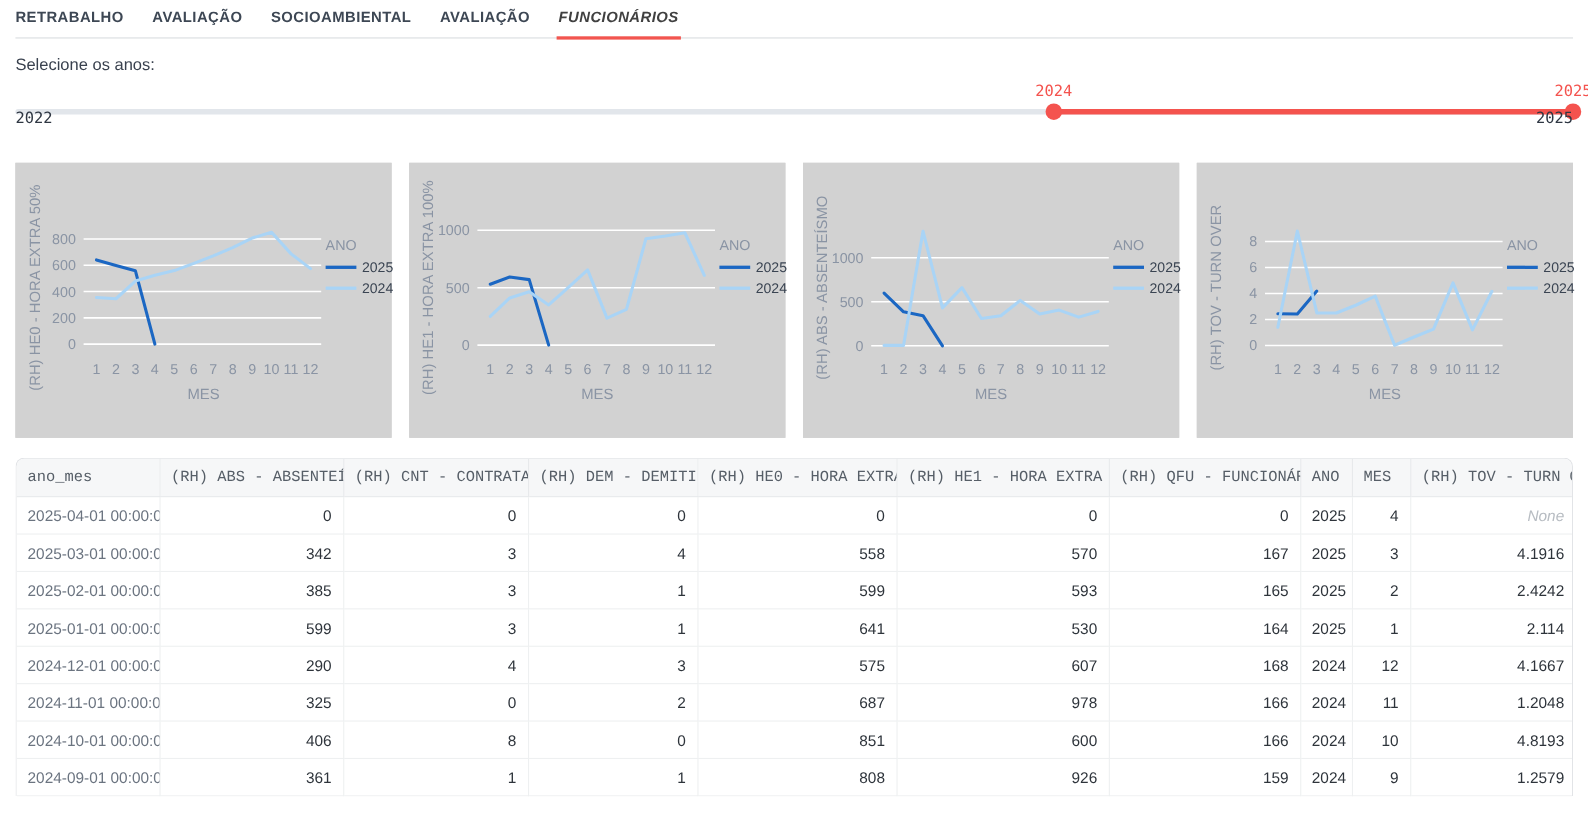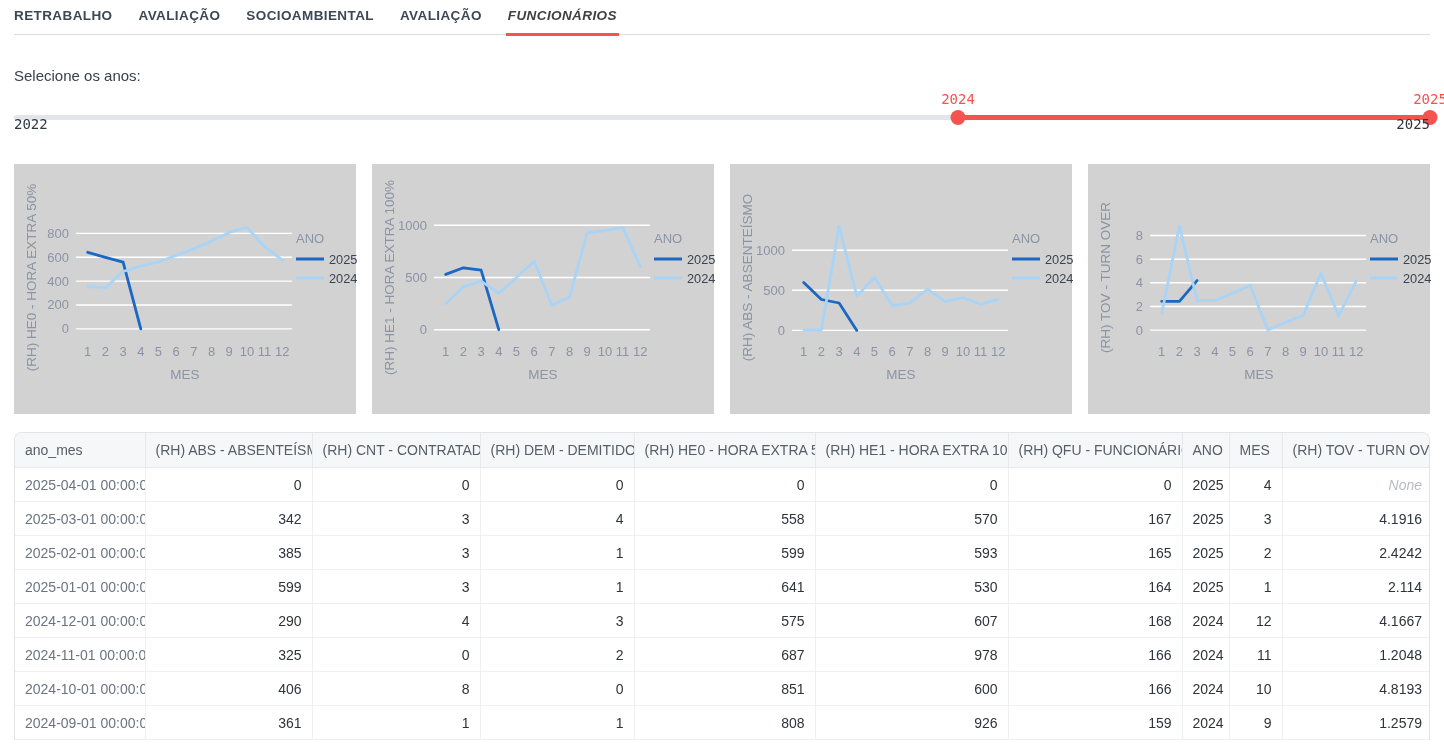--- a/index.html
+++ b/index.html
@@ -6,39 +6,39 @@
   body{width:1444px;height:749px;overflow:hidden;font-family:"Liberation Sans",sans-serif;color:#2e343b;}
   .app{padding:0 14px;}
 
   
   .tabs{display:flex;gap:26px;padding-top:8px;border-bottom:1px solid #dadde0;position:relative;}
   .tab{font-size:13.5px;font-weight:600;letter-spacing:.4px;color:#3d4754;padding-bottom:11px;position:relative;cursor:pointer;white-space:nowrap;}
   .tab.active{color:#404040;font-style:italic;}
   .tab.active::after{content:"";position:absolute;left:-2px;right:-2px;bottom:-2px;height:3px;background:#f2554f;}
 
   
-  .section-label{margin-top:32px;font-size:15px;color:#39414e;}
+  .section-label{margin-top:16px;font-size:15px;color:#39414e;}
   .slider-wrap{position:relative;height:66px;margin-top:2px;}
   .track{position:absolute;left:0;right:0;top:29px;height:5px;background:#e2e6eb;border-radius:3px;}
   .track-fill{position:absolute;top:29px;height:5px;background:#f4534e;border-radius:3px;}
   .handle{position:absolute;top:24px;width:15px;height:15px;border-radius:50%;background:#f4534e;transform:translateX(-50%);cursor:pointer;}
   .hlabel{position:absolute;top:5px;transform:translateX(-50%);font-family:"DejaVu Sans Mono",monospace;font-size:14px;color:#f4534e;white-space:nowrap;}
   .mark{position:absolute;top:30px;font-family:"DejaVu Sans Mono",monospace;font-size:14px;color:#2f3743;}
   .mark.m1{left:0;}
   .mark.m2{right:0;}
 
   
   .charts{display:flex;gap:16px;margin-top:12px;}
   .chart-card{flex:1;height:250px;background:#d2d2d2;min-width:0;}
   .chart-card svg{display:block;overflow:visible;}
 
   
   .table-wrap{margin-top:18px;border:1px solid #e2e4e7;border-bottom:none;border-radius:8px 8px 0 0;overflow:hidden;}
   table{width:100%;border-collapse:collapse;table-layout:fixed;font-size:14px;}
-  thead th{background:#f6f7f8;color:#565e67;font-weight:400;text-align:left;padding:9px 10px;border-bottom:1px solid #e7e9eb;border-right:1px solid #e7e9eb;white-space:nowrap;overflow:hidden;}
+  thead th{background:#f6f7f8;color:#565e67;font-weight:400;text-align:left;padding:9px 10px;border-bottom:1px solid #e7e9eb;border-right:1px solid #e7e9eb;white-space:nowrap;overflow:hidden;font-family:Liberation Mono, monospace;}
   thead th:last-child{border-right:none;}
   tbody td{padding:8.5px 10px;border-bottom:1px solid #eef0f1;border-right:1px solid #eef0f1;color:#2e343b;white-space:nowrap;overflow:hidden;background:#fff;}
   tbody td:last-child{border-right:none;}
   td.date{color:#6b7480;}
   td.num{text-align:right;}
   td.muted{color:#b7bcc2;font-style:italic;}
 </style>
 </head>
 <body>
 

